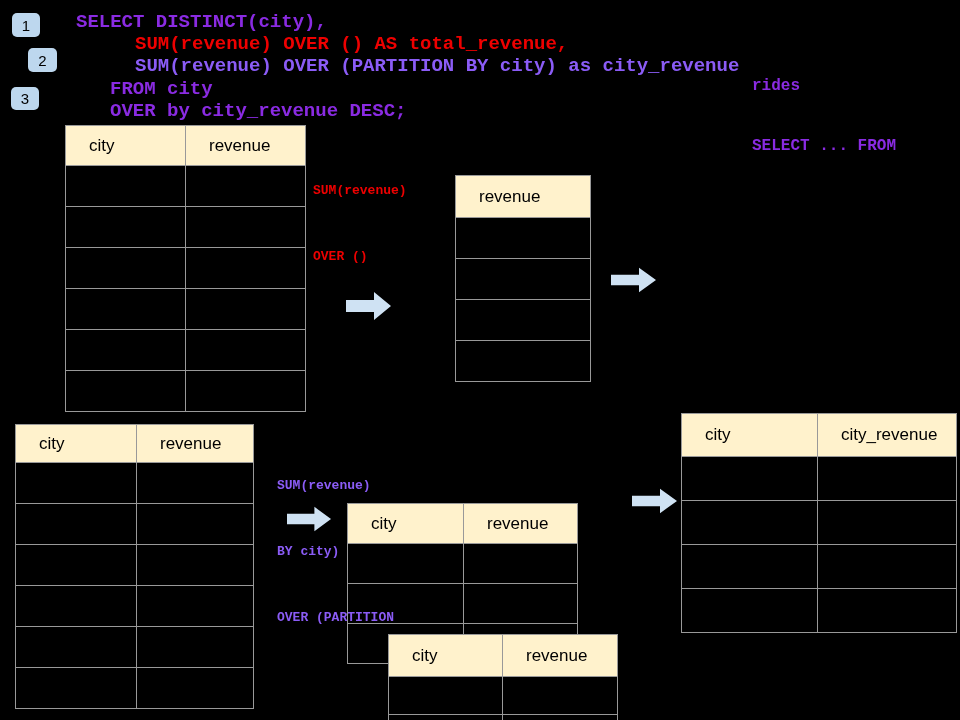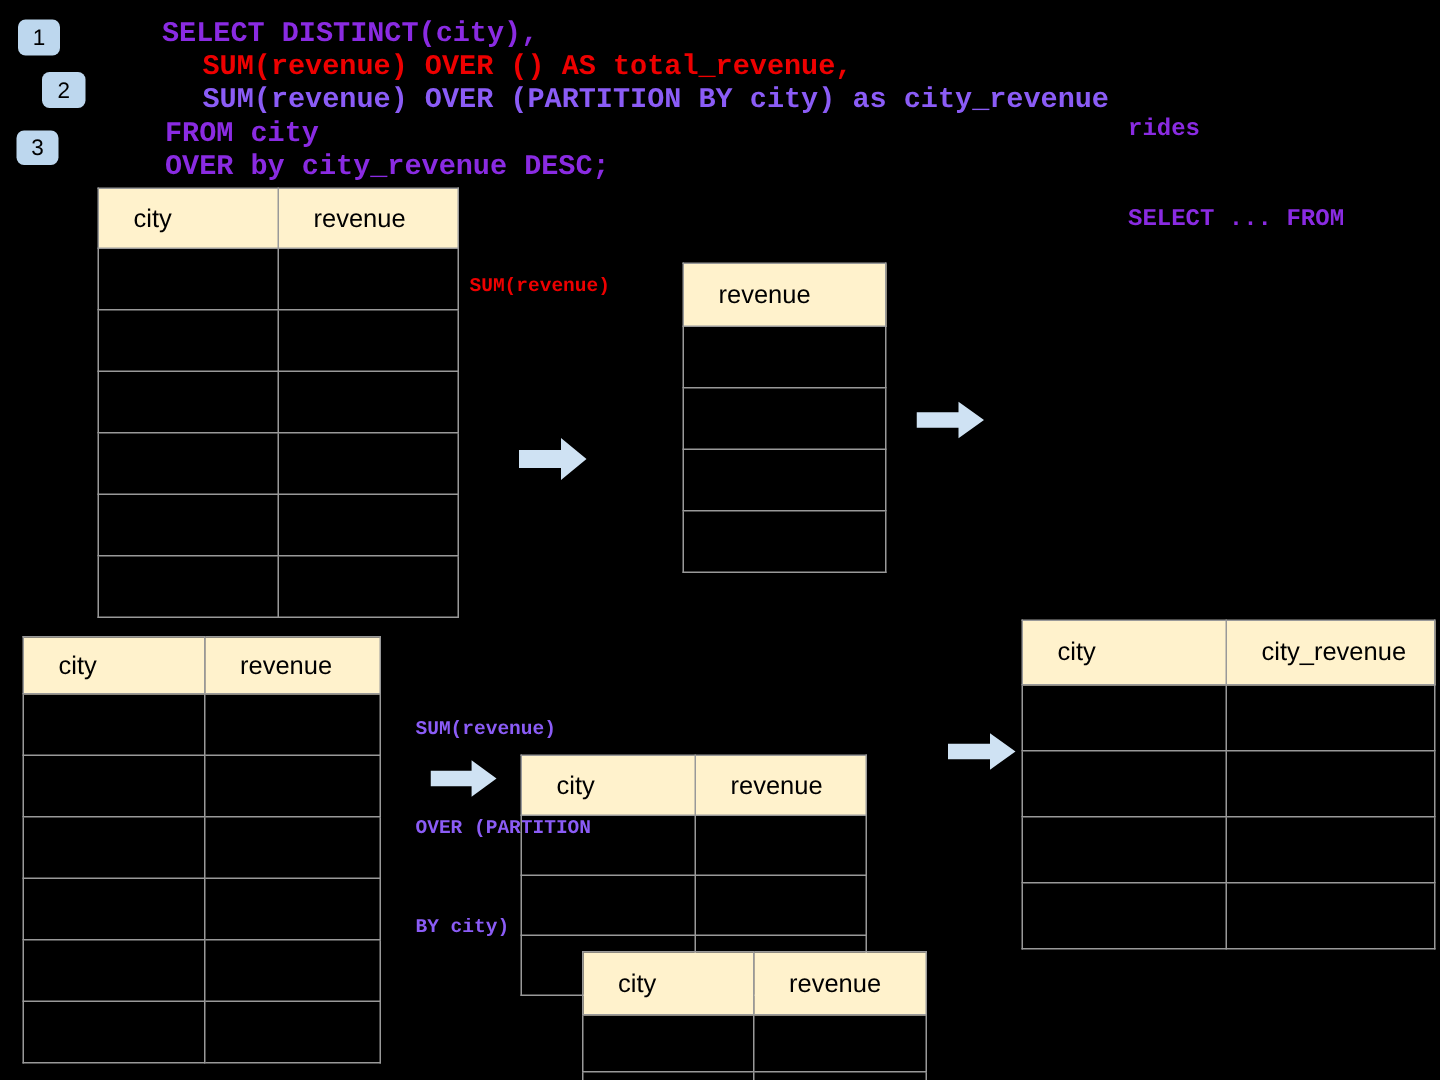--- a/index.html
+++ b/index.html
@@ -35,39 +35,40 @@
 </style>
 </head>
 <body>
 
 <div class="canvas">
 
   <div class="badge b1">1</div>
   <div class="badge b2">2</div>
   <div class="badge b3">3</div>
 
-  <div class="code main purple" style="left:108px;top:11px">SELECT DISTINCT(city),</div>
+  <div class="code main purple" style="left:76px;top:11px">SELECT DISTINCT(city),</div>
   <div class="code main red" style="left:135px;top:33px">SUM(revenue) OVER () AS total_revenue,</div>
   <div class="code main green" style="left:135px;top:55px">SUM(revenue) OVER (PARTITION BY city) as city_revenue</div>
   <div class="code main purple" style="left:110px;top:78px">FROM city</div>
   <div class="code main purple" style="left:110px;top:100px">OVER by city_revenue DESC;</div>
 
   <div class="code small purple" style="left:752px;top:36px">
     <div>rides</div>
     <div>SELECT ... FROM</div>
   </div>
 
   <div class="code ann red" style="left:313px;top:136px">
     <div>SUM(revenue)</div>
+    <div>OVER ()</div>
   </div>
 
   <div class="code ann green" style="left:277px;top:431px">
     <div>SUM(revenue)</div>
+    <div>BY city)</div>
     <div>OVER (PARTITION</div>
-    <div>BY city)</div>
   </div>
 
   <table class="dtable t1">
     <colgroup>
         <col style="width:120px">
         <col style="width:120px">
       </colgroup>
     <thead>
         <tr>
       <th>city</th>

